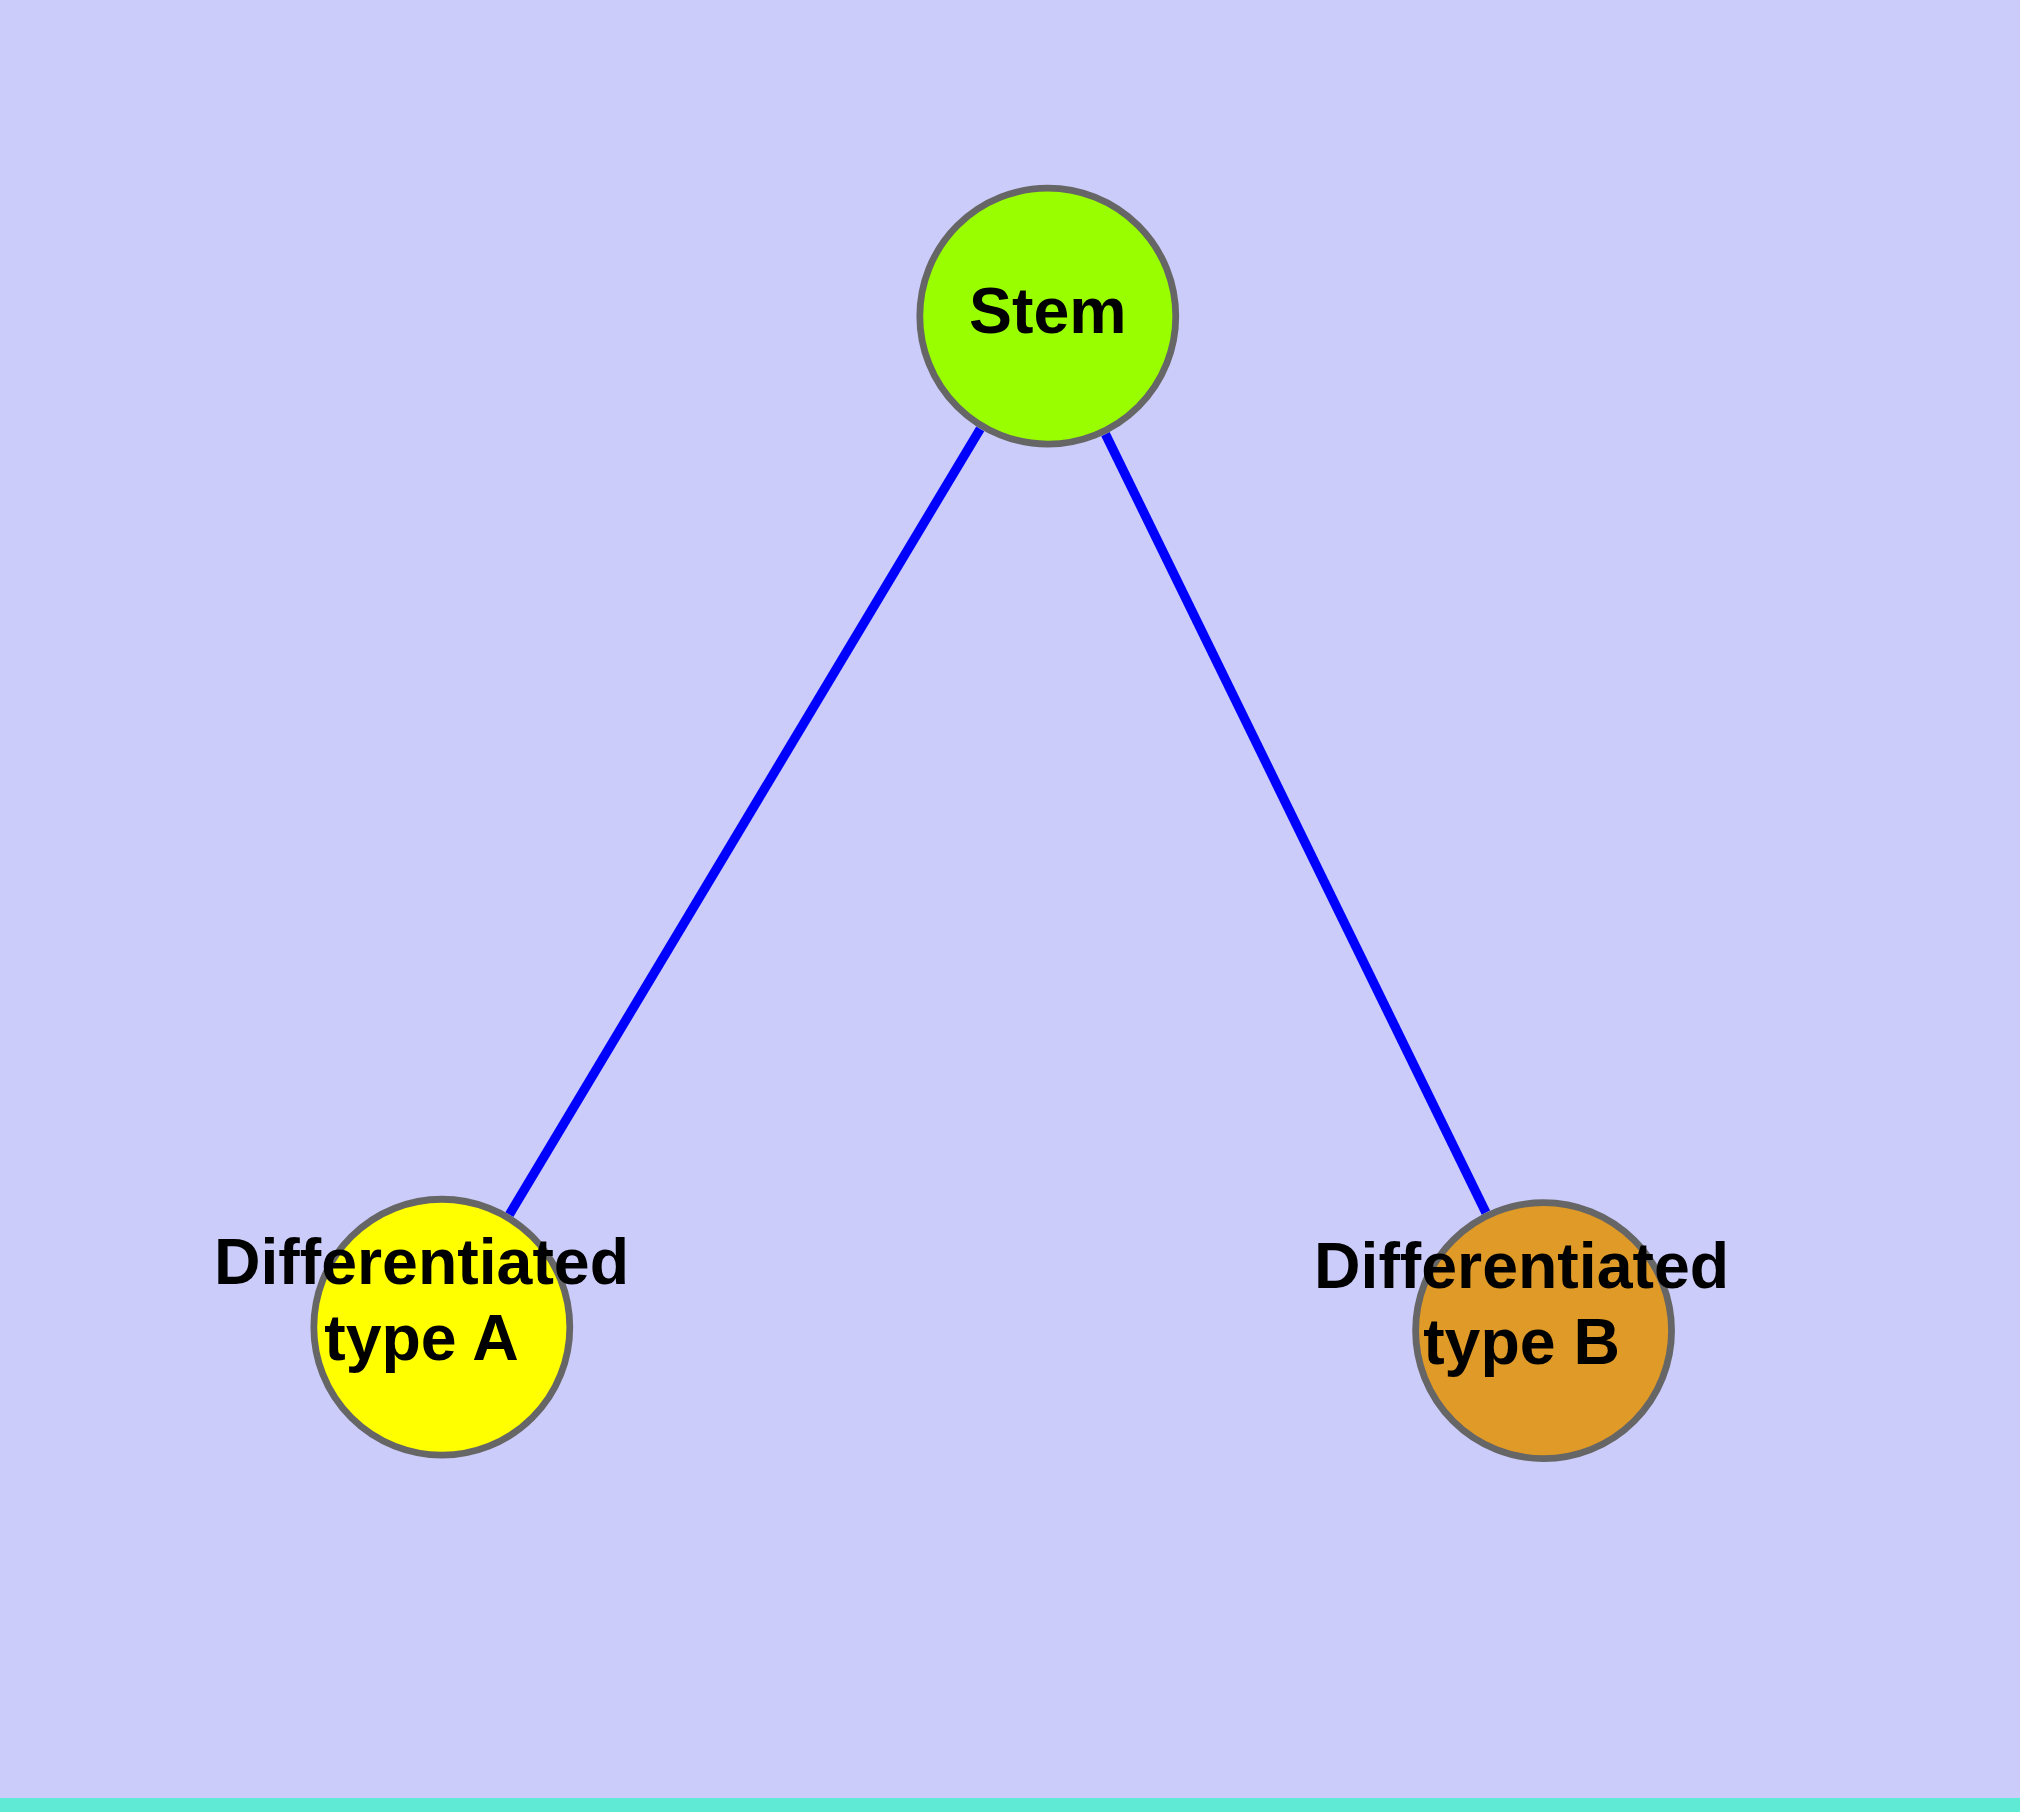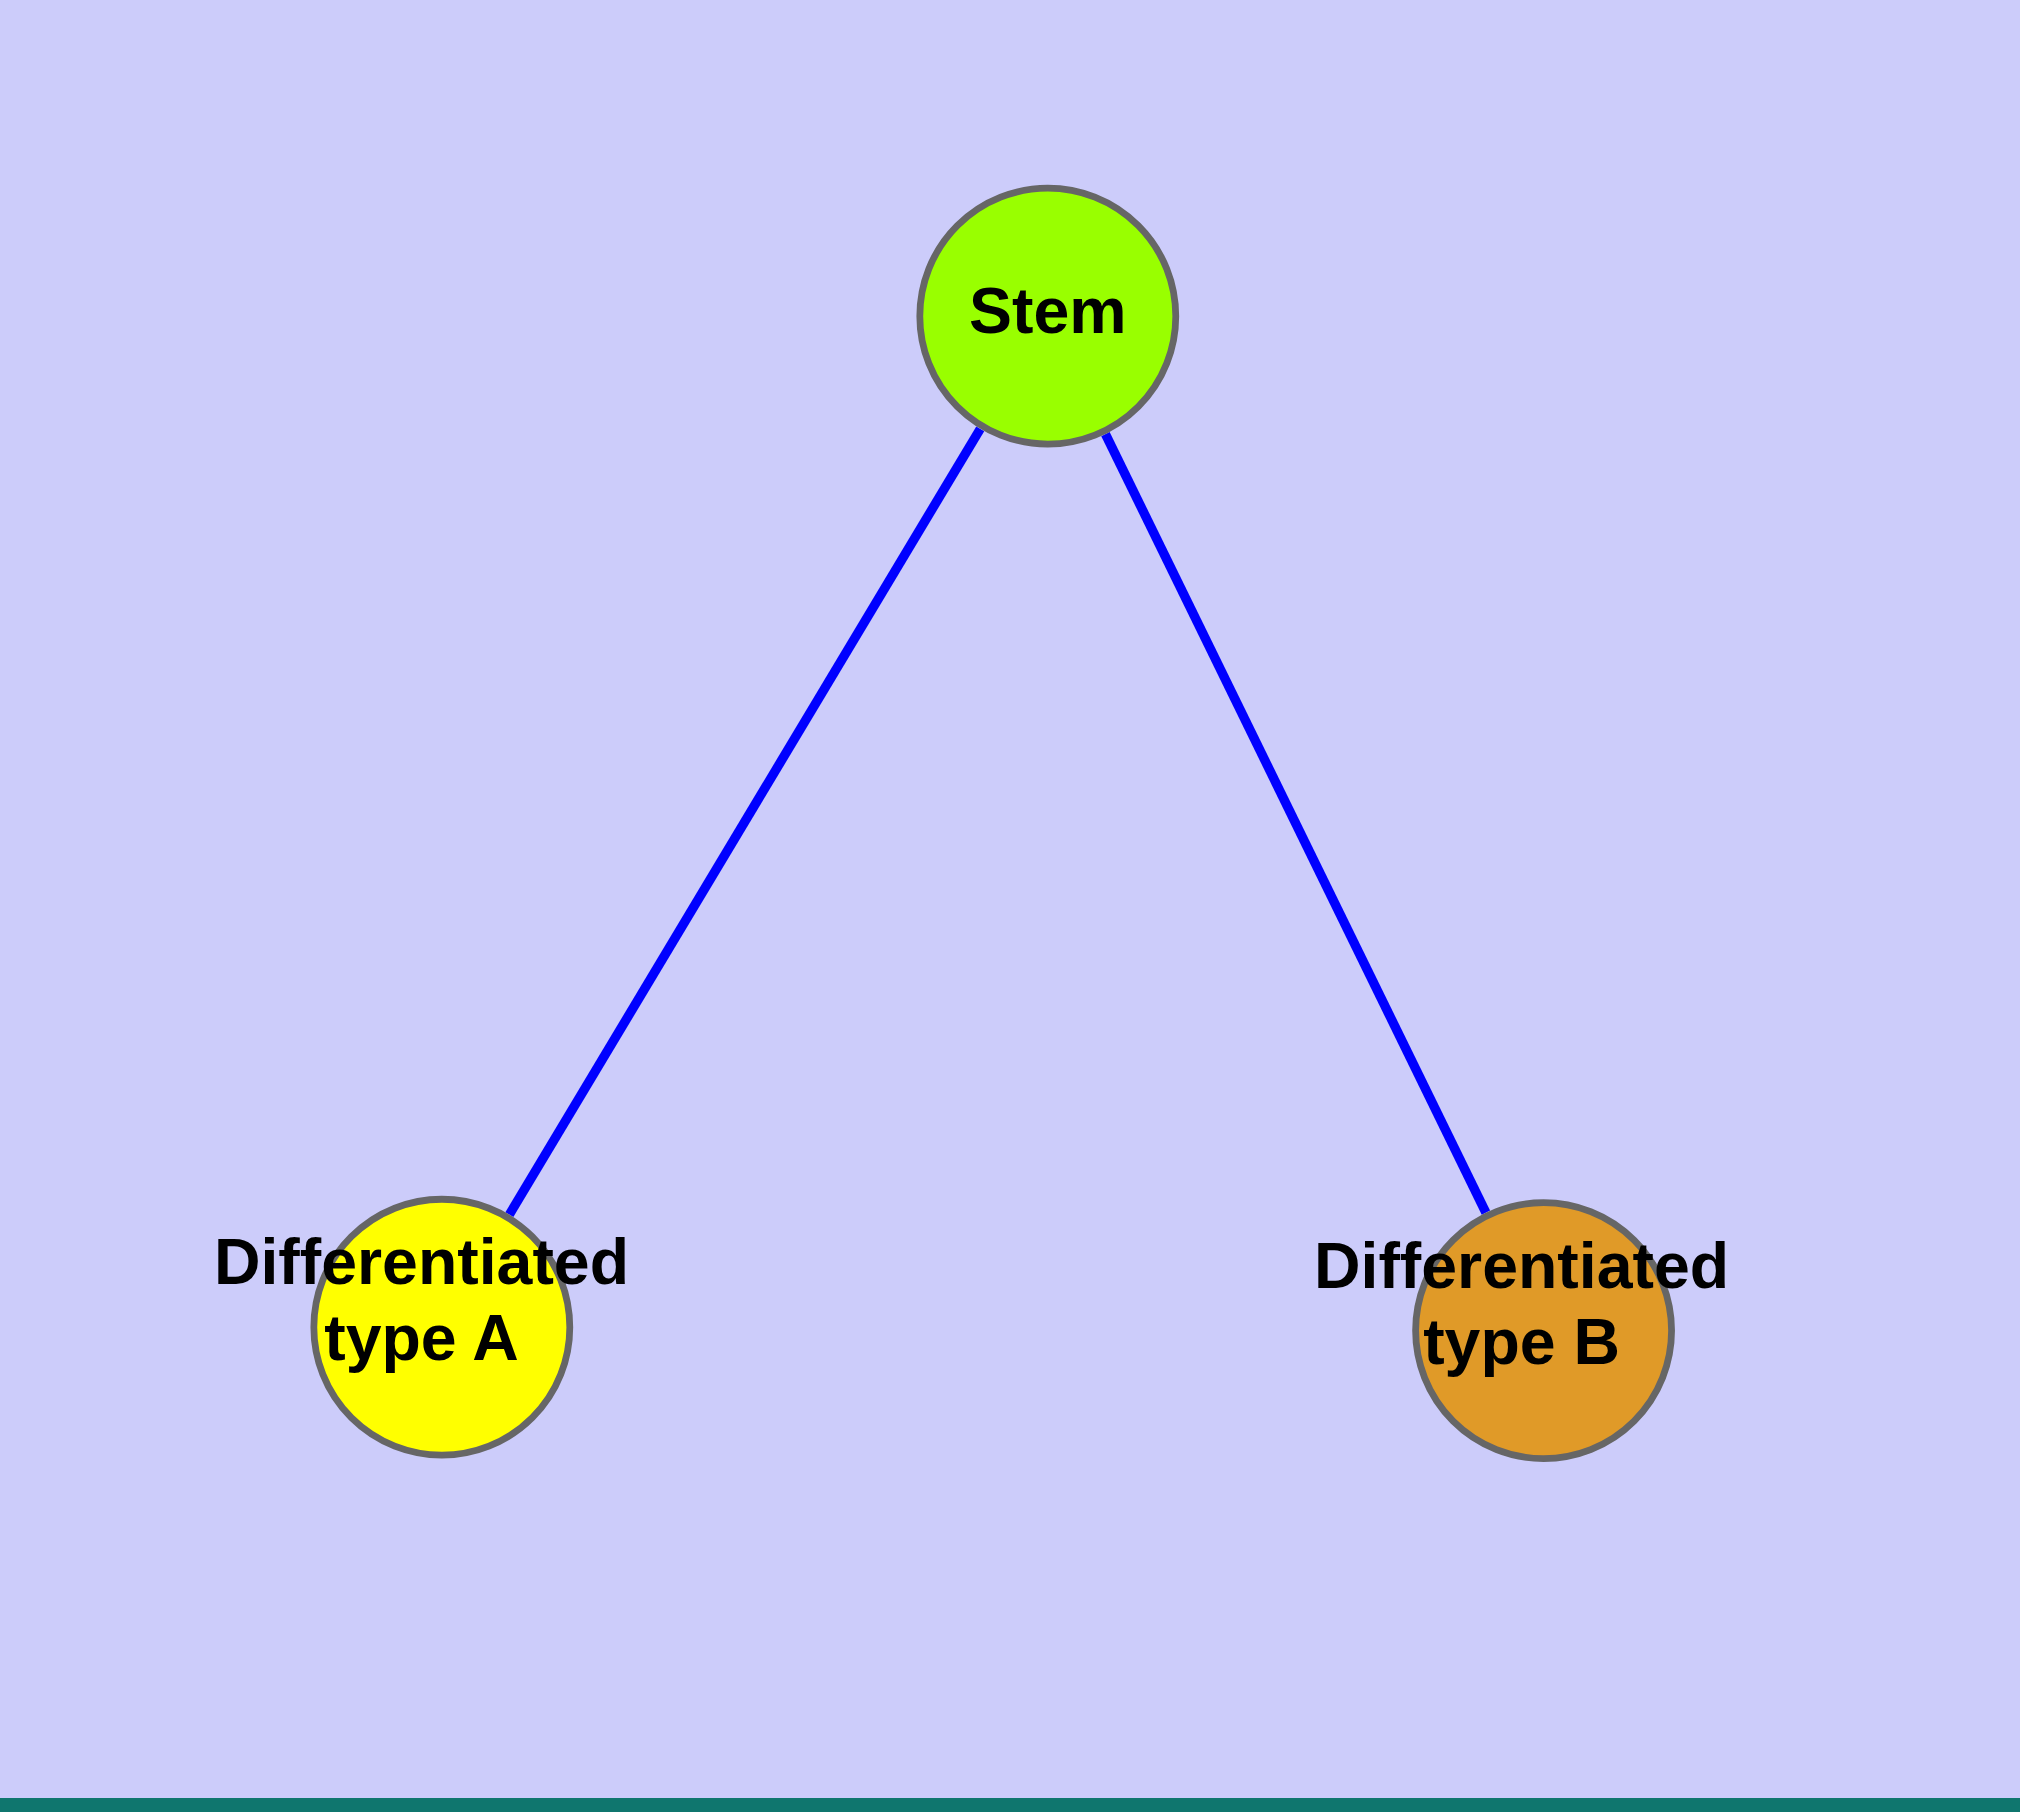--- a/index.html
+++ b/index.html
@@ -10,21 +10,21 @@
   body {
     width: 2021px;
     height: 1812px;
     overflow: hidden;
     font-family: "Liberation Sans", sans-serif;
   }
   #canvas {
     position: relative;
     width: 2021px;
     height: 1812px;
-    background: #0f766e;
+    background: #5eead4;
   }
   #plot-bg {
     position: absolute;
     left: 0;
     top: 0;
     width: 2021px;
     height: 1798px;
     background: #ccccfa;
   }
   #graph-svg {

